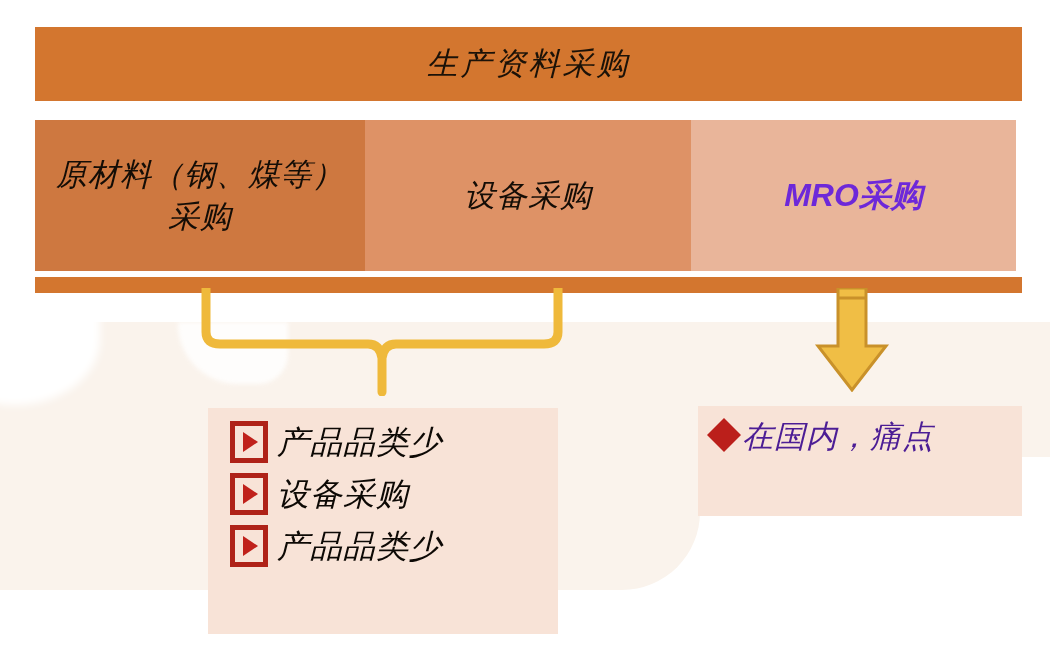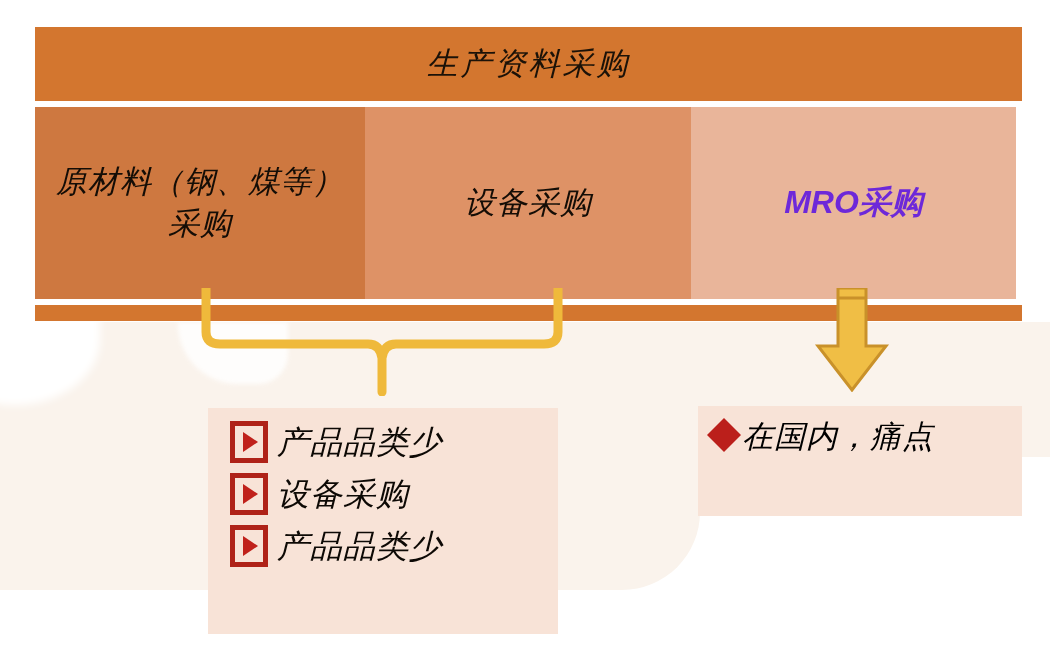--- a/index.html
+++ b/index.html
@@ -82,23 +82,23 @@
   }
   .matrix-header .title {
     font-size: 31px;
     color: #1b1208;
     letter-spacing: 3px;
     font-weight: 400;
     font-family: "Liberation Serif", "DejaVu Serif", serif;
   }
 
   .matrix-cols {
-    margin-top: 6px;
-    display: flex;
-    height: 192px;
+    margin-top: 19px;
+    display: flex;
+    height: 151px;
   }
   .cell {
     display: flex;
     align-items: center;
     justify-content: center;
     text-align: center;
     padding: 0 10px;
     box-sizing: border-box;
   }
   .cell .cell-text {
@@ -193,21 +193,21 @@
     height: 110px;
     background: #F8E3D7;
     box-sizing: border-box;
     padding: 9px 8px 0 14px;
   }
   .callout-line {
     display: flex;
     align-items: flex-start;
     font-size: 31px;
     line-height: 1.42;
-    color: #000000;
+    color: #4c1d95;
     letter-spacing: 1px;
     white-space: nowrap;
   }
   .diamond {
     width: 24px; height: 24px;
     background: #BB1F1B;
     transform: rotate(45deg);
     flex: 0 0 auto;
     margin: 8px 6px 0 0;
   }

